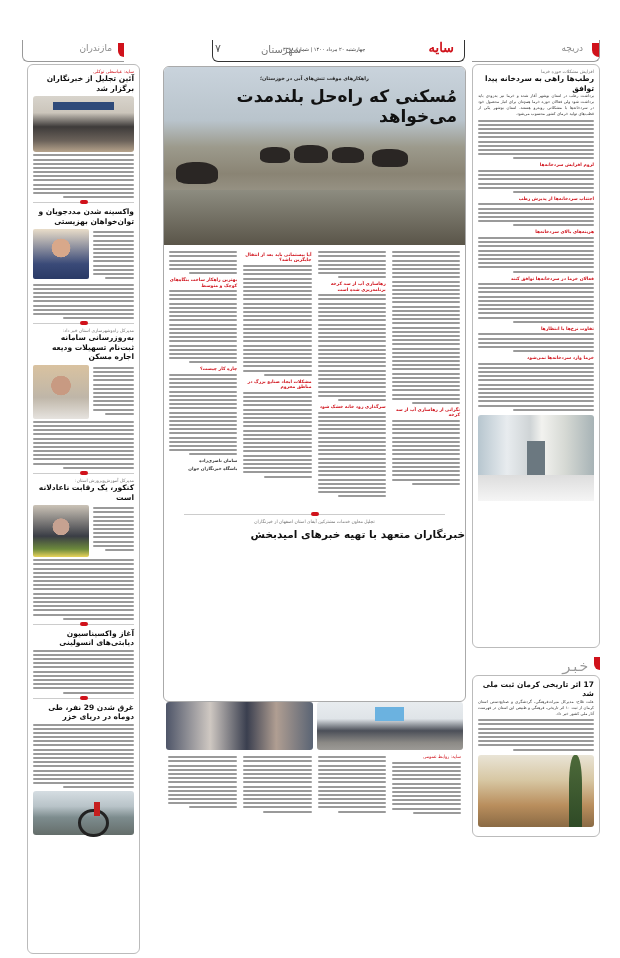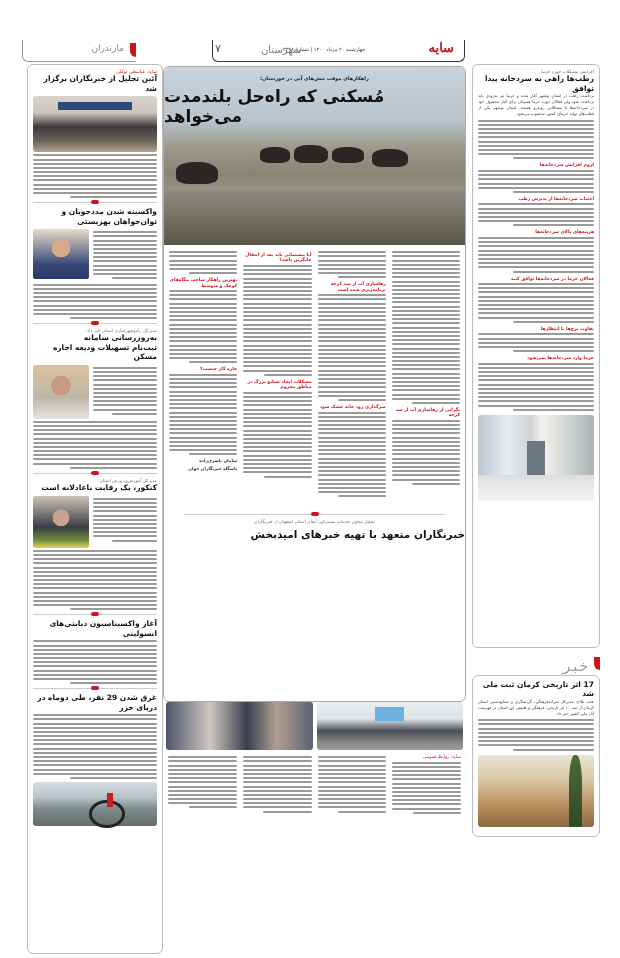--- a/index.html
+++ b/index.html
@@ -13,30 +13,30 @@
   .hdr-right { position: absolute; right: 0; top: 0; width: 128px; height: 22px;
                border: 1px solid #999; border-left: none; border-top: none; border-radius: 0 0 6px 0; }
   .hdr-right .flag { position: absolute; right: 0; top: 3px; width: 7px; height: 14px; background: #d0121b; border-radius: 0 0 0 7px; }
   .hdr-right .lbl { position: absolute; right: 16px; top: 3px; font-size: 9px; color: #888; }
   .hdr-center { position: absolute; right: 135px; top: 0; width: 253px; height: 22px;
                 border-bottom: 1px solid #333; border-left: 1px solid #333; border-right: 1px solid #333; border-radius: 0 0 6px 6px; }
   .hdr-center .logo { position: absolute; right: 10px; top: 0; font-family: "DejaVu Serif", serif; font-size: 13px; color: #d0121b; font-weight: bold; }
   .hdr-center .date { position: absolute; left: 70px; top: 6px; font-size: 5px; color: #333; }
   .hdr-center .section { position: absolute; left: 8px; top: 4px; font-size: 10px; color: #777; padding-left: 40px; }
   .hdr-center .pageno { position: absolute; left: 2px; top: 2px; font-size: 11px; color: #555; }
-  .hdr-left { position: absolute; left: 0; top: 0; width: 114px; height: 22px;
+  .hdr-left { position: absolute; left: 0; top: 0; width: 102px; height: 22px;
               border-bottom: 1px solid #999; border-left: 1px solid #999; border-radius: 0 0 0 6px; }
   .hdr-left .flag { position: absolute; right: 0; top: 3px; width: 6px; height: 14px; background: #d0121b; border-radius: 0 0 0 6px; }
   .hdr-left .lbl { position: absolute; right: 12px; top: 3px; font-size: 9px; color: #888; }
 
   
   .col { position: absolute; border: 1px solid #bbb; border-radius: 6px; overflow: hidden; background: #fff; }
   .col-right { left: 472px; top: 64px; width: 128px; height: 584px; }
   .col-center { left: 163px; top: 66px; width: 303px; height: 636px; border: 1px solid #aaa; }
-  .col-left { left: 27px; top: 64px; width: 136px; height: 890px; }
+  .col-left { left: 27px; top: 64px; width: 113px; height: 890px; }
 
   .kicker { font-size: 4.5px; color: #777; line-height: 1.2; }
   .kicker.red { color: #d0121b; }
   .headline-s { font-size: 7.5px; font-weight: bold; color: #111; line-height: 1.25; }
   .subhead-red { font-size: 4.5px; font-weight: bold; color: #d0121b; margin-top: 3px; line-height: 1.2; }
   .body-text { font-size: 4px; line-height: 6.1px; color: #333; text-align: justify; }
   .sep { height: 1px; background: #ccc; margin: 4px 0; position: relative; }
   .sep::after { content: ""; position: absolute; left: 50%; top: -2px; width: 8px; height: 4px; background: #d0121b; border-radius: 2px; transform: translateX(-50%); }
 
   
@@ -57,21 +57,21 @@
 
   .col-news { position: absolute; left: 472px; top: 675px; width: 128px; height: 162px; border:1px solid #bbb; border-radius:6px; overflow:hidden; }
   .col-news .inner { padding: 4px 5px; }
   .col-news .photo-kerman { height: 72px; margin-top: 4px; border-radius: 3px;
      background: linear-gradient(180deg,#e9e4d6 0%,#d7c7a3 35%,#b98e5d 70%,#8a6a44 100%); position:relative; }
   .col-news .photo-kerman::after { content:""; position:absolute; right:10%; top:0; width:12%; height:100%; background: linear-gradient(#4d6a3a,#2f4a26); border-radius: 40% 40% 0 0; }
 
   
   .hero { position: relative; height: 178px; background: linear-gradient(180deg,#c9d3dc 0%,#b9c4cc 30%,#9c9a8c 45%,#8a8474 60%,#a3a094 80%,#6f6a5c 100%); }
   .hero .kicker-hero { position:absolute; top:8px; left:0; right:0; text-align:center; font-size:5px; color:#222; font-weight:bold; }
-  .hero .title-hero { position:absolute; top:19px; left:0; right:8px; text-align:left; font-size:17px; font-weight:bold; color:#111; letter-spacing:0.2px; }
+  .hero .title-hero { position:absolute; top:19px; left:0; right:8px; text-align:right; font-size:17px; font-weight:bold; color:#111; letter-spacing:0.2px; }
   .hero .water { position:absolute; left:0; bottom:0; width:100%; height:55px; background: linear-gradient(180deg,#8d8c80,#5a5549); }
   .hero .buffalo { position:absolute; background:#2a2624; border-radius: 40% 45% 30% 30%; }
   .cols4 { display: flex; flex-direction: row; gap: 6px; padding: 4px 5px; height: 265px; }
   .cols4 .c { flex: 1; }
   .byline { font-size: 4.3px; font-weight: bold; color:#333; margin-top: 3px; }
   .divider-c { height: 1px; background: #ccc; margin: 4px 20px; position:relative; }
   .divider-c::after { content:""; position:absolute; left:50%; top:-2px; width:8px; height:4px; background:#d0121b; border-radius:2px; transform:translateX(-50%); }
   .mashhad-kicker { text-align:center; font-size:4.5px; color:#777; margin-top:3px; }
   .mashhad-title { text-align:right; font-size:10.5px; font-weight:bold; color:#111; line-height:1.35; margin-top:3px; }
 
@@ -99,20 +99,24 @@
      background: linear-gradient(180deg,#d5dde2 0%,#b8c3c8 35%,#7d8c8e 60%,#646d6a 100%); }
   .photo-beach::before { content:""; position:absolute; left:45%; top:40%; width:24%; height:50%; border: 3px solid #222; border-radius:50%; }
   .photo-beach::after { content:""; position:absolute; left:60%; top:25%; width:6px; height:14px; background:#c61f1f; }
 </style>
 </head>
 <body>
 
 <div class="page">
 
   <div class="header">
+    <div class="hdr-right">
+      <span class="flag"></span>
+      <span class="lbl">دریچه</span>
+    </div>
     <div class="hdr-center">
       <span class="logo">سایه</span>
       <span class="date">چهارشنبه ۲۰ مرداد ۱۴۰۰ | شماره ۳۲۹۸</span>
       <span class="section">شهرستان</span>
       <span class="pageno">۷</span>
     </div>
     <div class="hdr-left">
       <span class="flag"></span>
       <span class="lbl">مازندران</span>
     </div>

